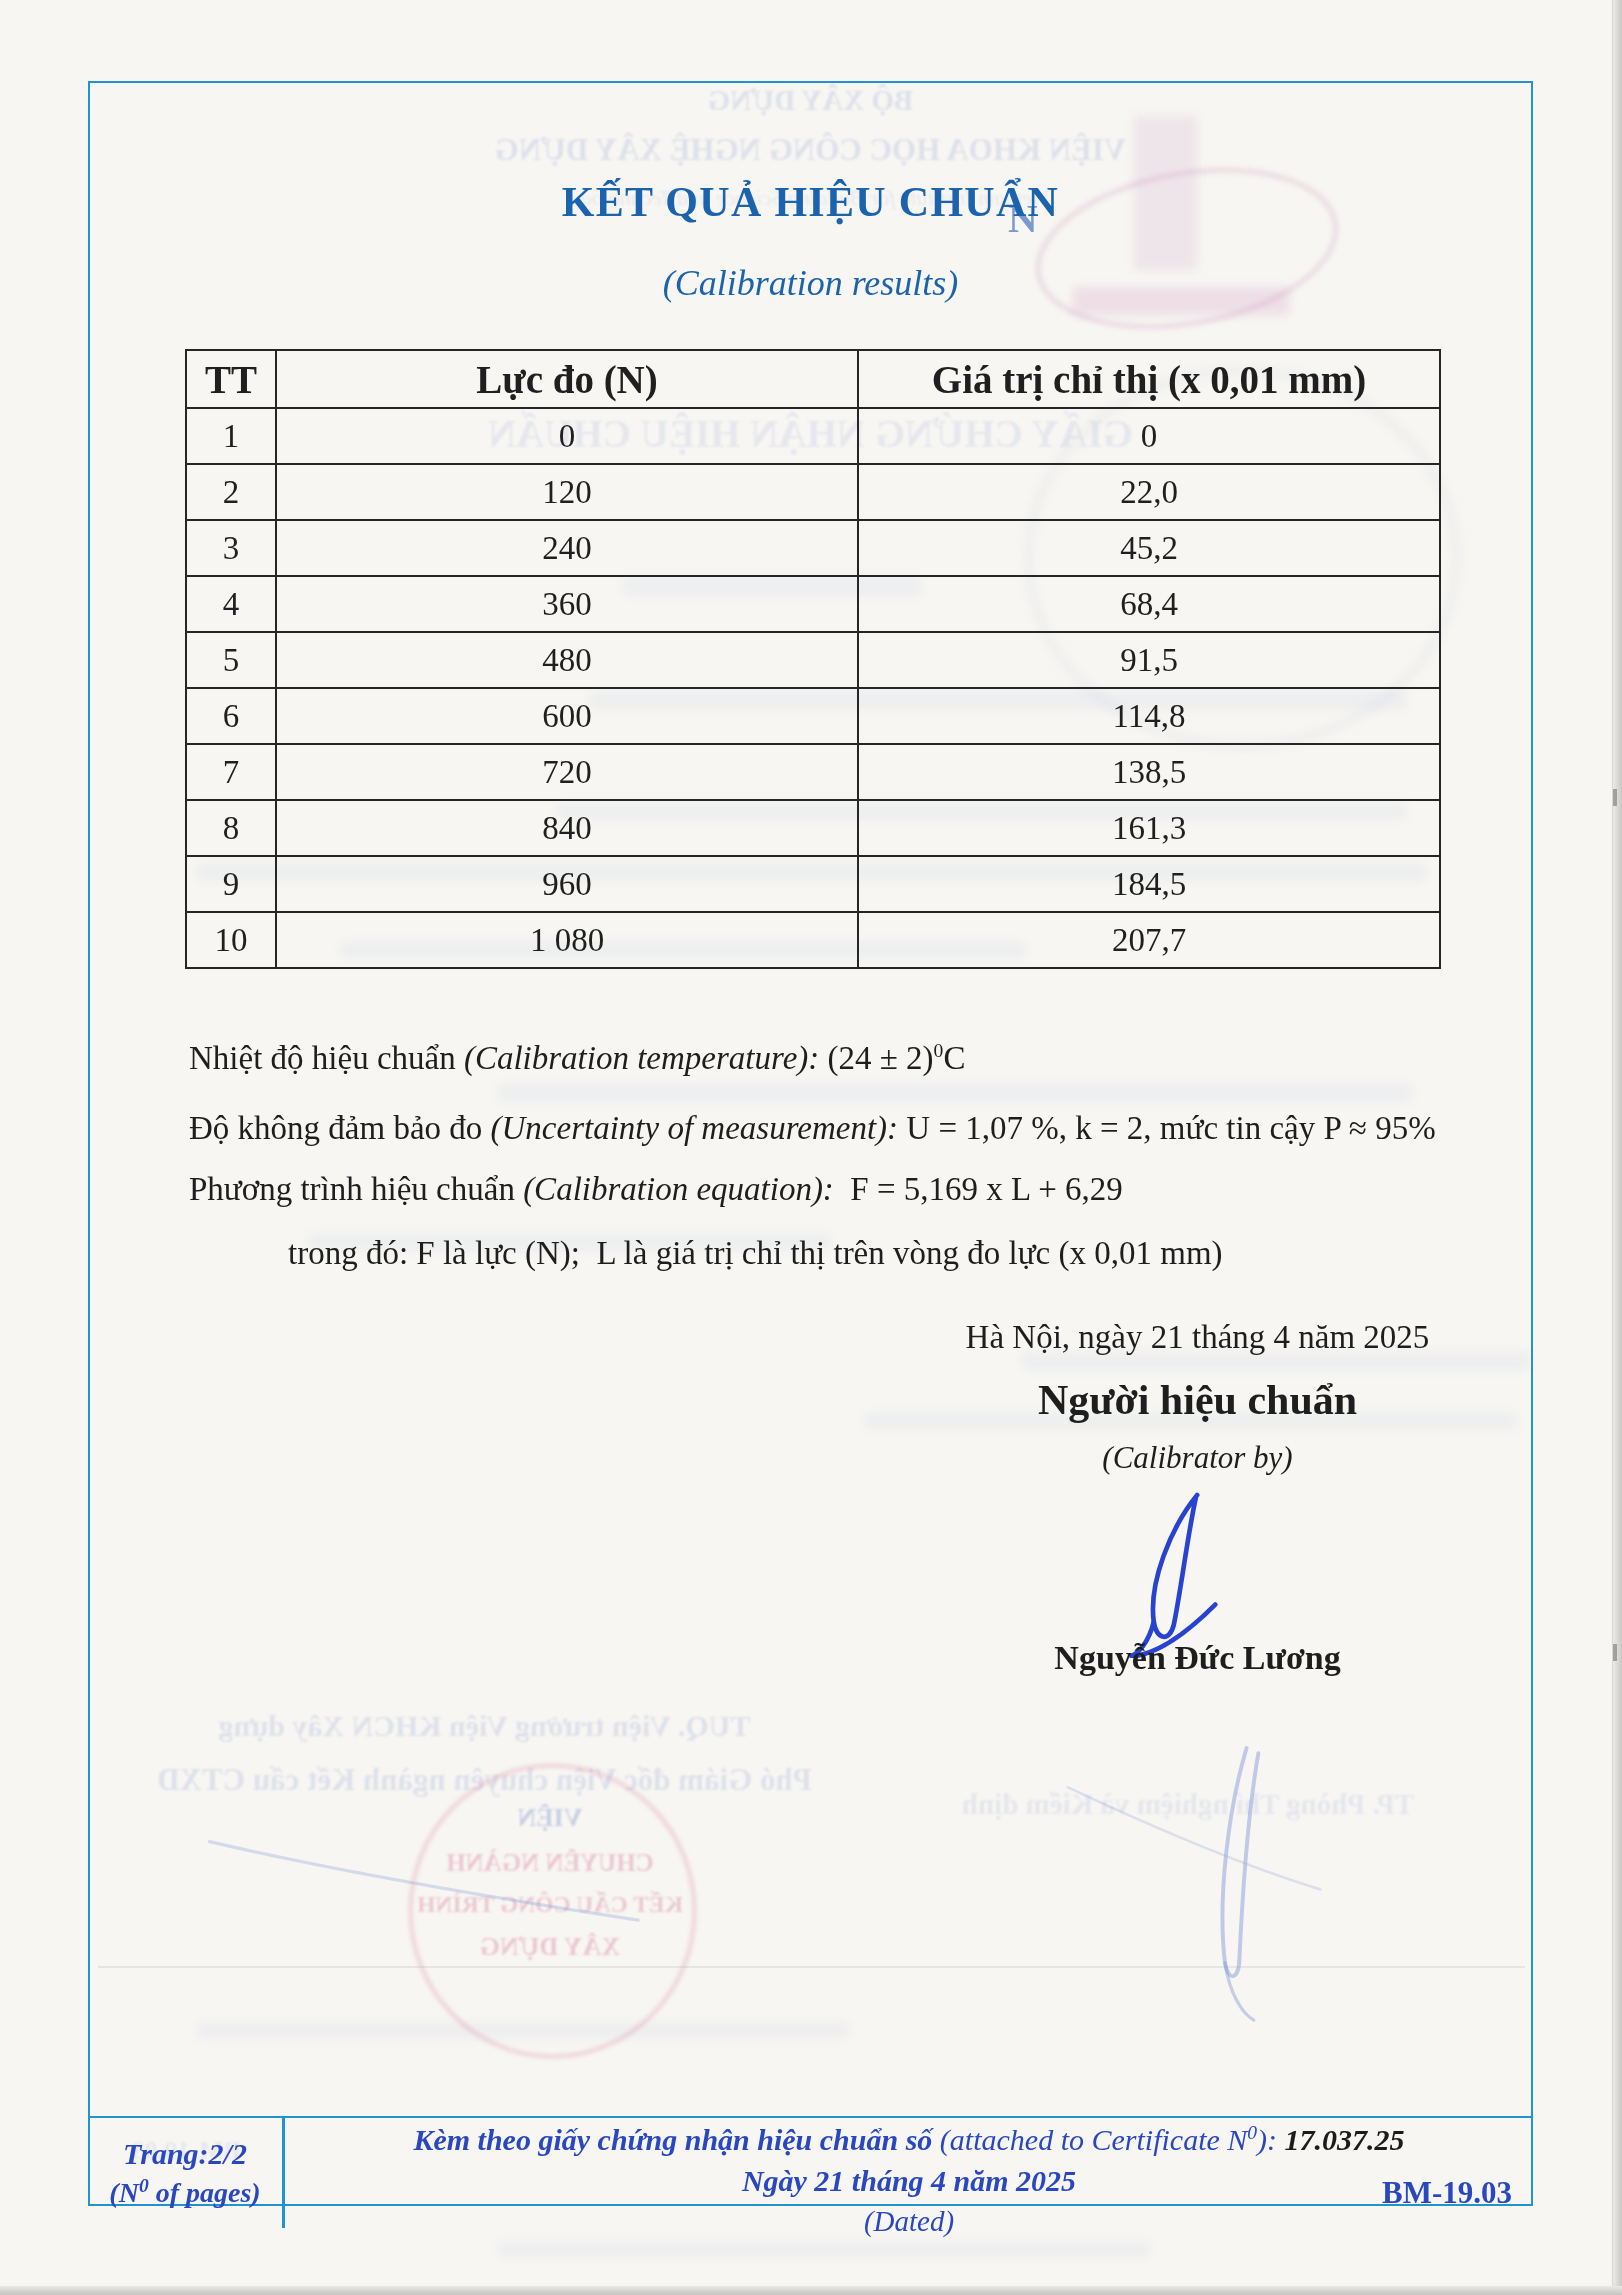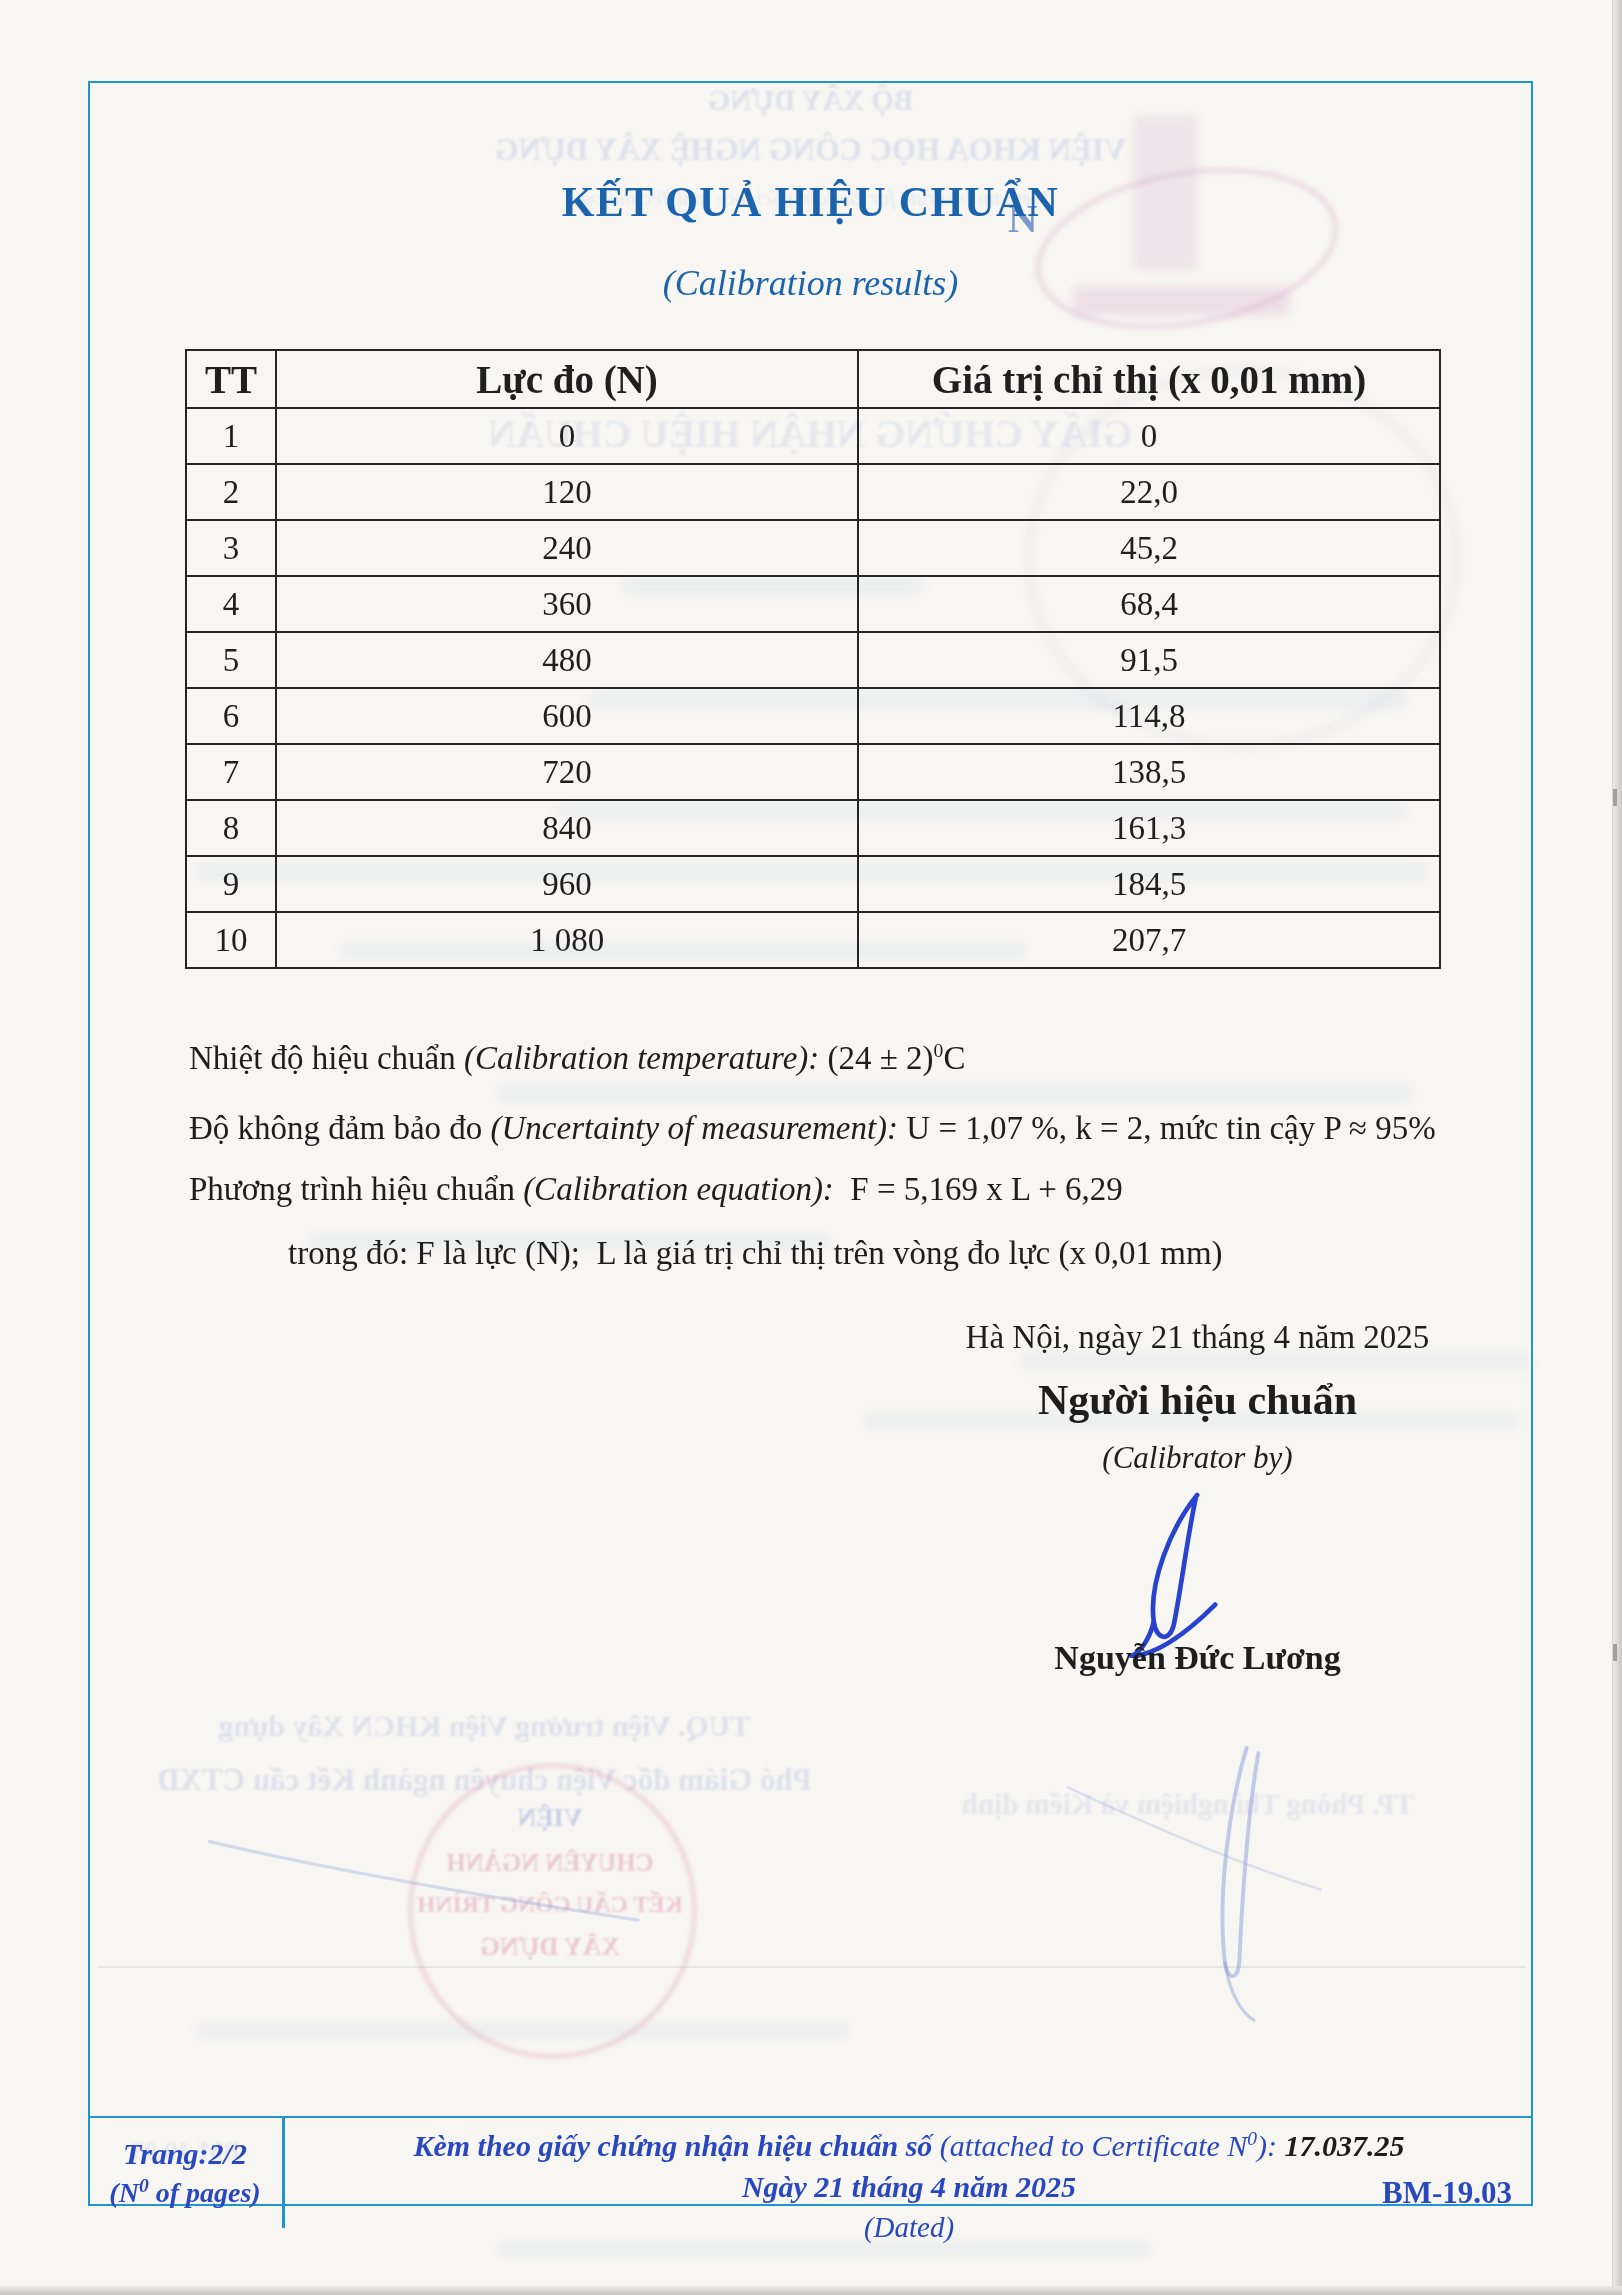--- a/index.html
+++ b/index.html
@@ -55,21 +55,21 @@
   .footer-divider{position:absolute; left:194px; top:0; bottom:0; width:2.6px; background:#2095cd;}
   .footer-left{
     position:absolute; left:0; top:0; width:194px; height:100%;
     display:flex; flex-direction:column; align-items:center; justify-content:center;
     color:#2948c0; font-style:italic; font-weight:bold; line-height:39px;
   }
   .footer-left .l1{font-size:30px;}
   .footer-left .l2{font-size:28px;}
   .footer-right{
     position:absolute; left:197px; right:0; top:0; height:100%;
-    display:flex; flex-direction:column; align-items:center; padding-top:7px;
+    display:flex; flex-direction:column; align-items:center; padding-top:1px;
     color:#2948c0; line-height:41px; box-sizing:border-box;
   }
   .footer-right .l1{font-size:30px; white-space:nowrap;}
   .footer-right .l1 .vi{font-weight:bold; font-style:italic;}
   .footer-right .l1 .en{font-style:italic;}
   .footer-right .l1 .no{font-weight:bold; font-style:italic; color:#1c1c1c;}
   .footer-right .l2{font-size:30px; font-weight:bold; font-style:italic;}
   .footer-right .l3{font-size:29px; font-style:italic;text-align:center;}
   .form-code{position:absolute; right:21px; bottom:17px; font-size:31px; font-weight:bold; color:#2948c0;}
   

